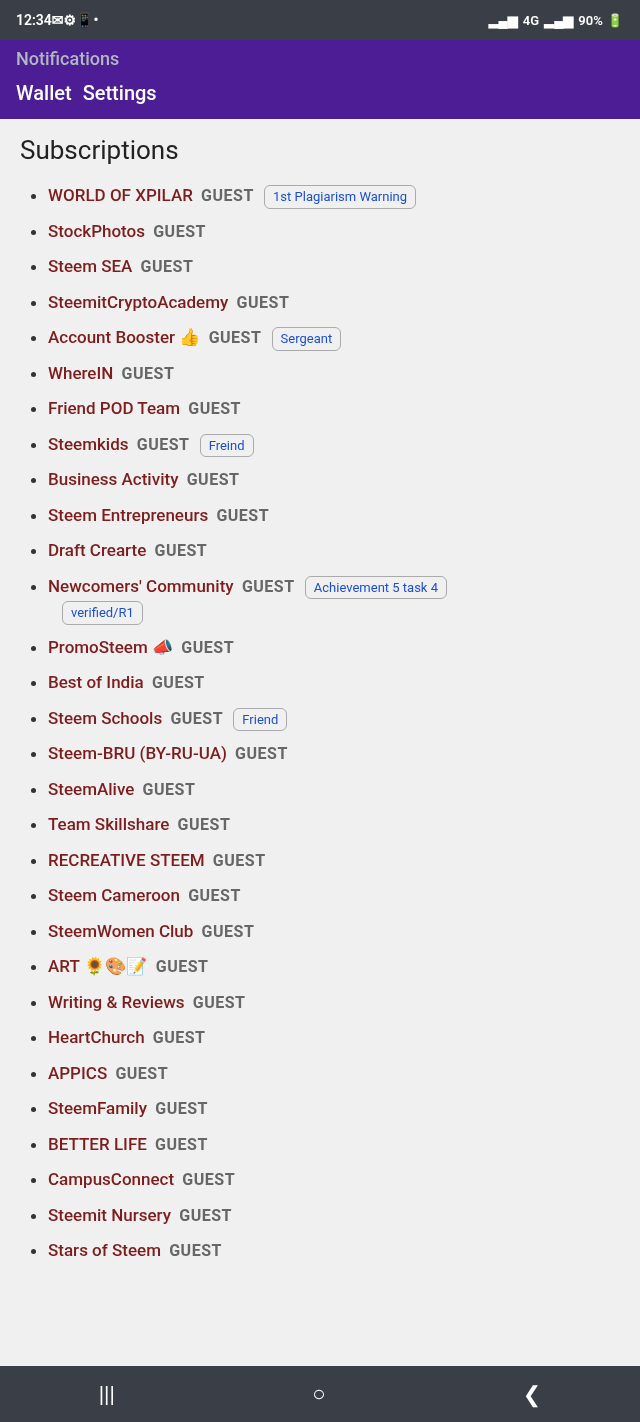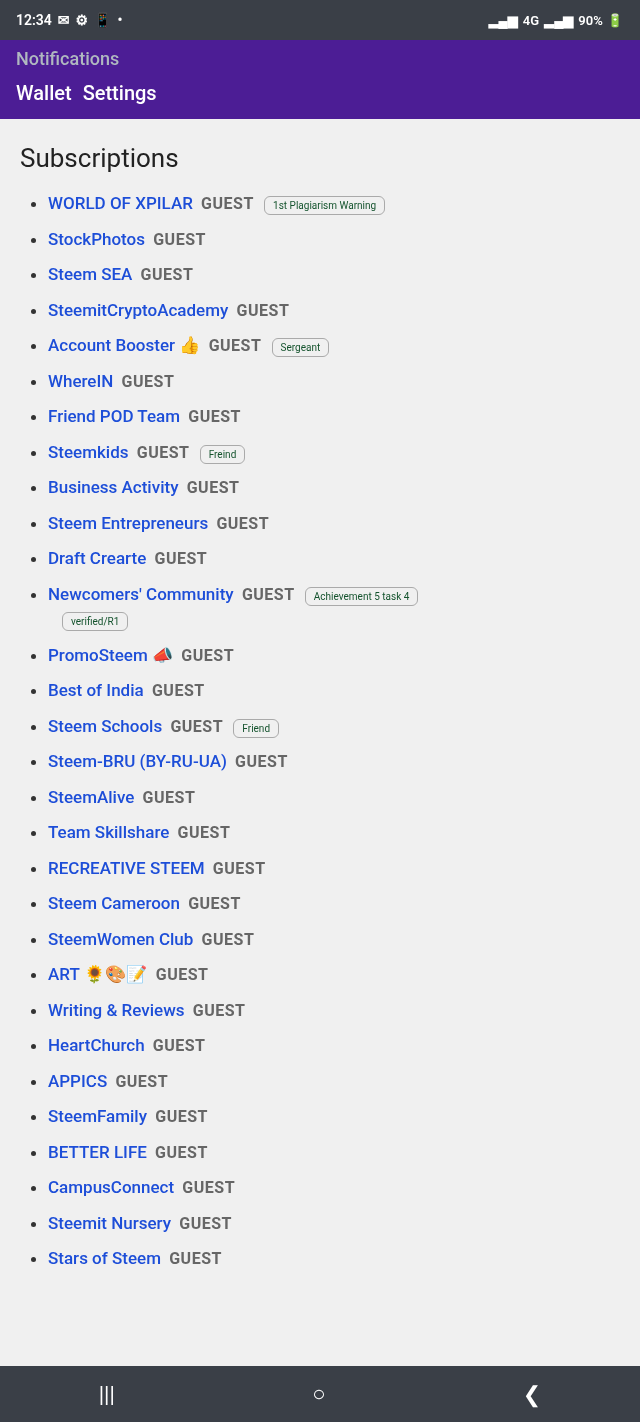--- a/index.html
+++ b/index.html
@@ -17,21 +17,21 @@
       background: #3a3f47;
       color: white;
       display: flex;
       justify-content: space-between;
       align-items: center;
       padding: 8px 16px;
       height: 40px;
       font-size: 14px;
       font-weight: 600;
     }
-    .status-left { display: flex; align-items: flex-start; gap: 6px; }
+    .status-left { display: flex; align-items: flex-start; }
     .status-right { display: flex; align-items: center; gap: 5px; font-size: 13px; }
 
     
     .top-nav {
       background: #4c1d95;
       padding: 8px 16px 14px 16px;
     }
     .notifications-label {
       color: #b0b8c0;
       font-size: 18px;
@@ -46,21 +46,21 @@
       color: white;
       font-size: 20px;
       font-weight: 500;
       text-decoration: none;
       cursor: pointer;
     }
 
     
     .main-content {
       background: #f0f0f0;
-      padding: 24px 20px 20px 20px;
+      padding: 16px 20px 20px 20px;
     }
 
     .subscriptions-title {
       font-size: 26px;
       font-weight: 400;
       color: #222;
       margin-bottom: 18px;
     }
 
     .subscription-list {
@@ -69,41 +69,41 @@
     }
 
     .subscription-list li {
       margin-bottom: 10px;
       font-size: 17px;
       line-height: 1.5;
       color: #333;
     }
 
     .community-name {
-      color: #1d4ed8;
+      color: #7f1d1d;
       font-weight: 500;
       cursor: pointer;
     }
 
     .guest-label {
       color: #666;
       font-size: 16px;
       font-weight: 700;
       letter-spacing: 0.5px;
       text-transform: uppercase;
       margin-left: 4px;
     }
 
     .badge {
       display: inline-block;
       border: 1.5px solid #aaa;
       border-radius: 6px;
       padding: 1px 8px;
-      font-size: 10px;
-      color: #14532d;
+      font-size: 13px;
+      color: #1d4ed8;
       margin-left: 6px;
       background: transparent;
     }
 
     
     .bottom-nav {
       background: #3a3f47;
       height: 56px;
       display: flex;
       justify-content: space-around;

